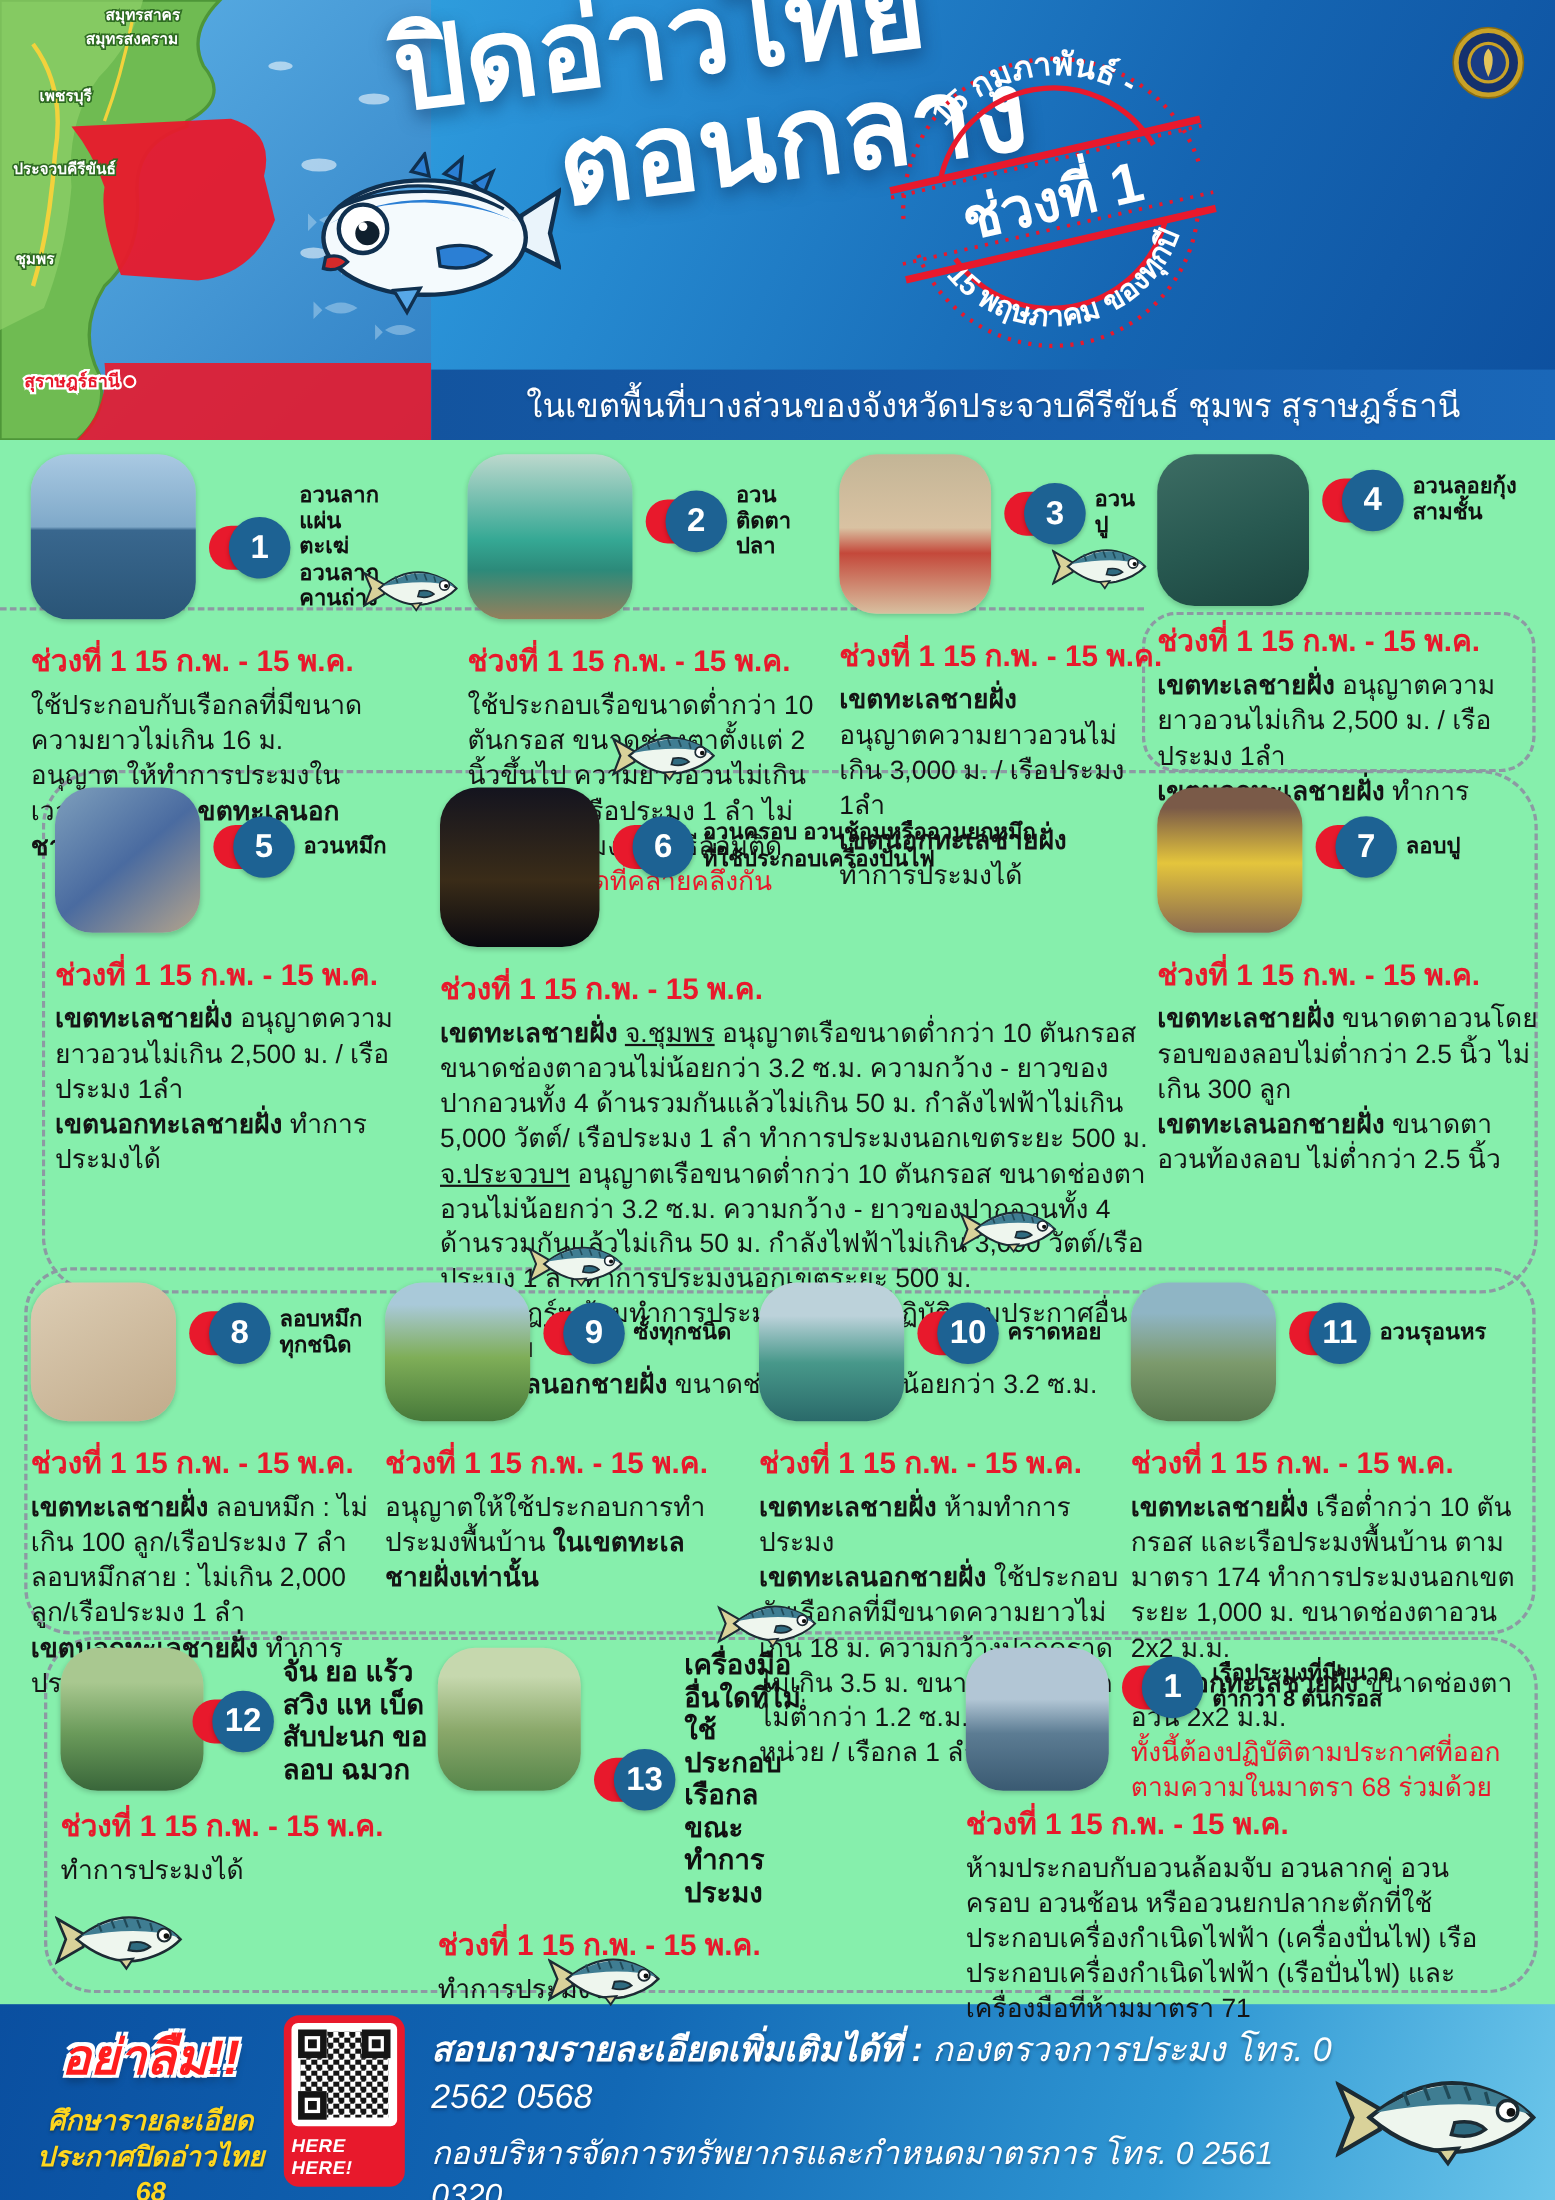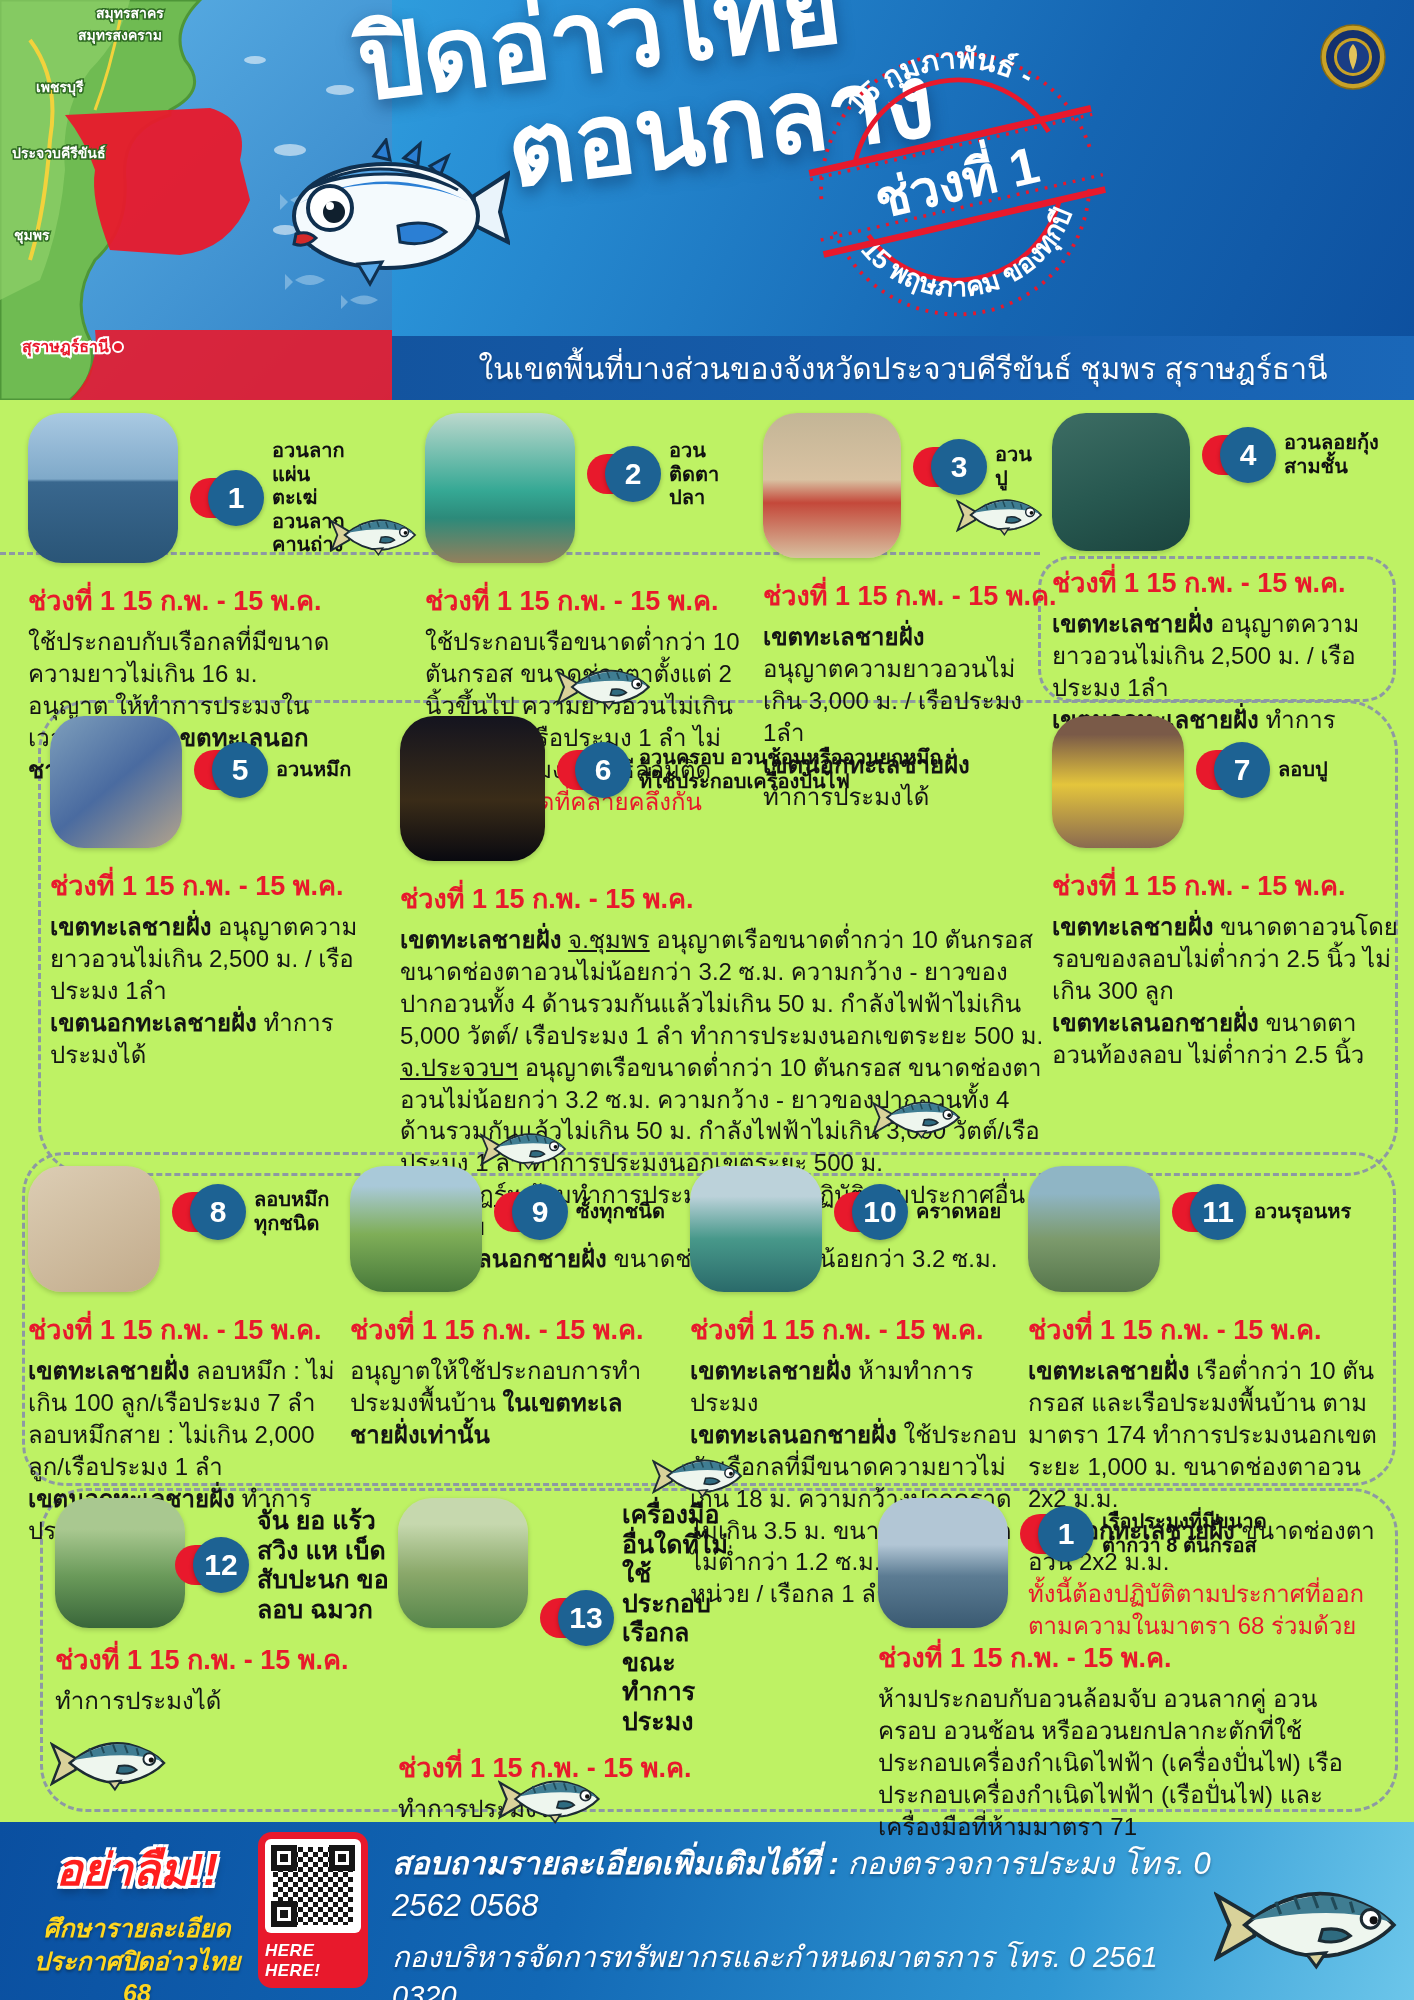--- a/index.html
+++ b/index.html
@@ -1,17 +1,17 @@
 <!DOCTYPE html>
 <html><head>
 <meta charset="utf-8">
 <style>
   html,body{margin:0;padding:0;background:#e8e8e8;}
   *{box-sizing:border-box;}
-  .poster{position:relative;width:1414px;height:2000px;background:#bef264;overflow:hidden;
+  .poster{position:relative;width:1414px;height:2000px;background:#86efac;overflow:hidden;
     font-family:"Liberation Sans","DejaVu Sans",sans-serif;color:#151515;}
 
   
   .header{position:absolute;left:0;top:0;width:1414px;height:400px;
     background:linear-gradient(115deg,#3cbdec 0%,#2a93d8 32%,#1565b2 72%,#0d4f9e 100%);}
   .map{position:absolute;left:0;top:0;width:392px;height:400px;}
   .big-title{position:absolute;left:352px;top:14px;transform:rotate(-7deg);transform-origin:left top;
     color:#fff;font-weight:bold;line-height:1.02;
     text-shadow:0 7px 16px rgba(8,40,84,.5);}
   .big-title .t1{font-size:102px;}

